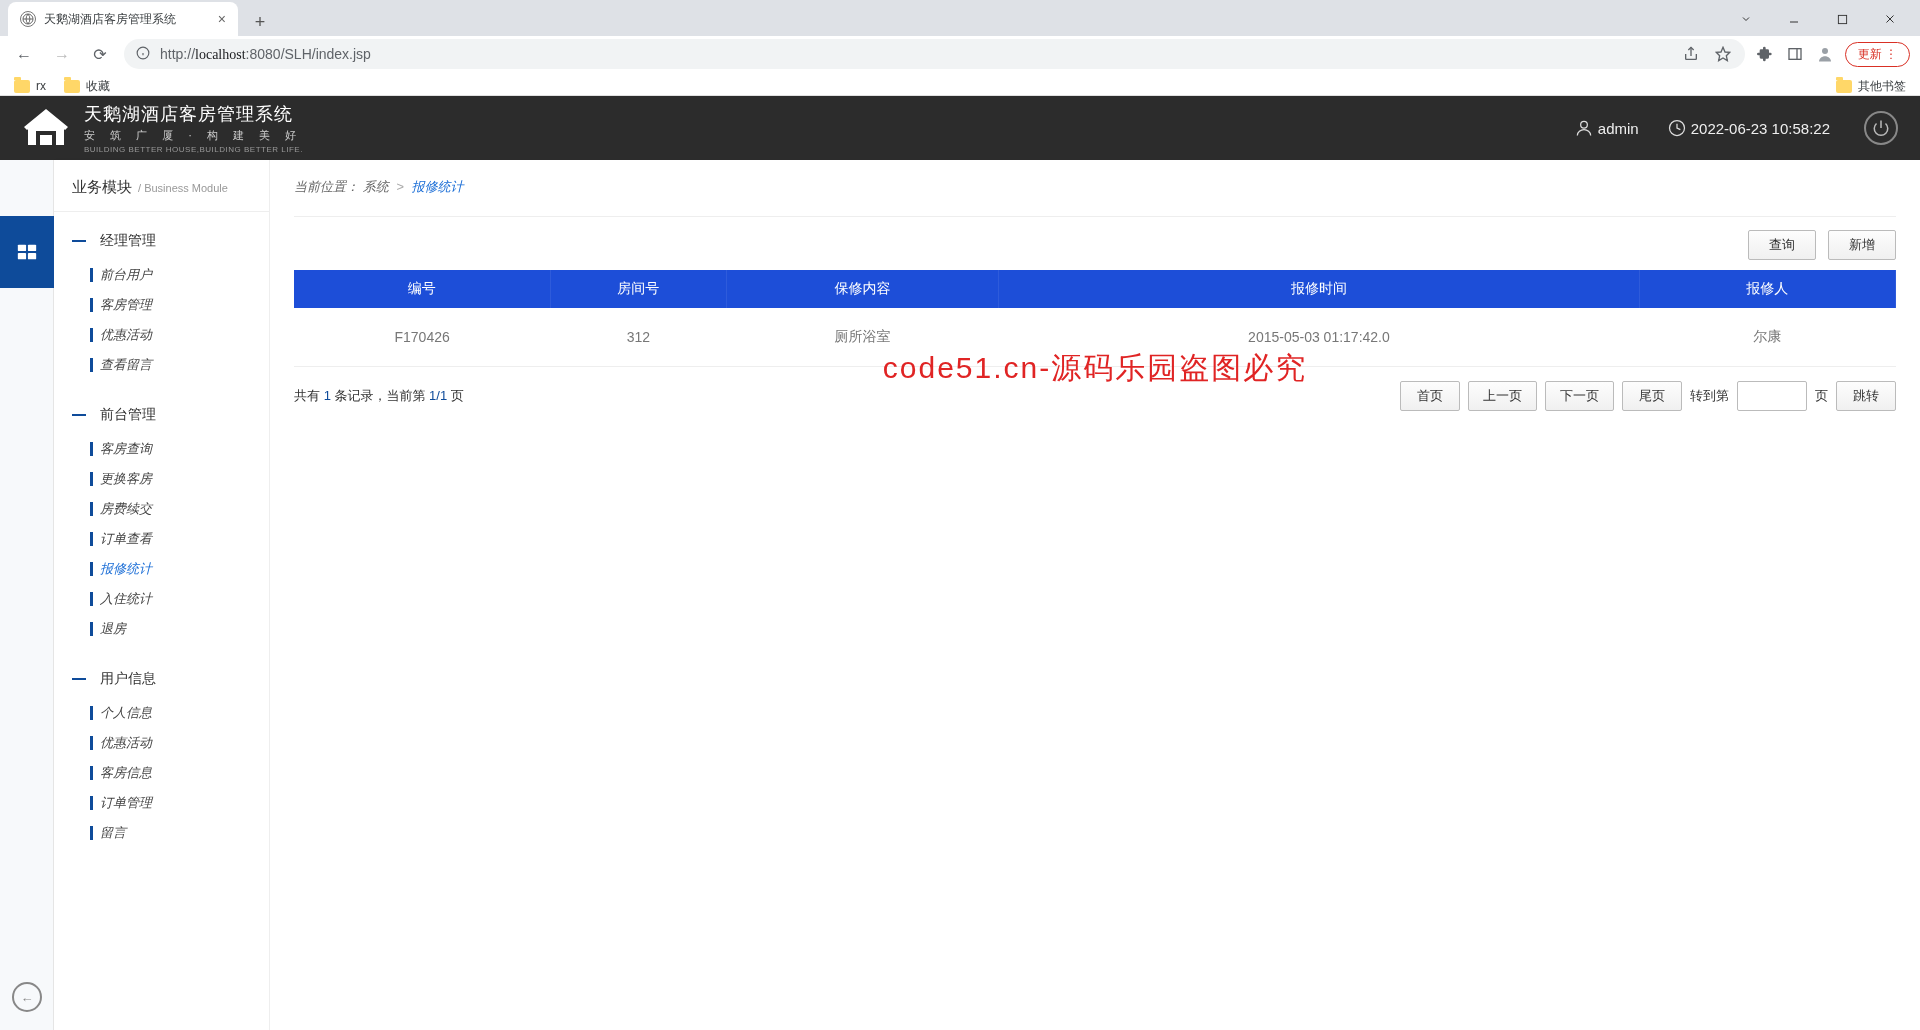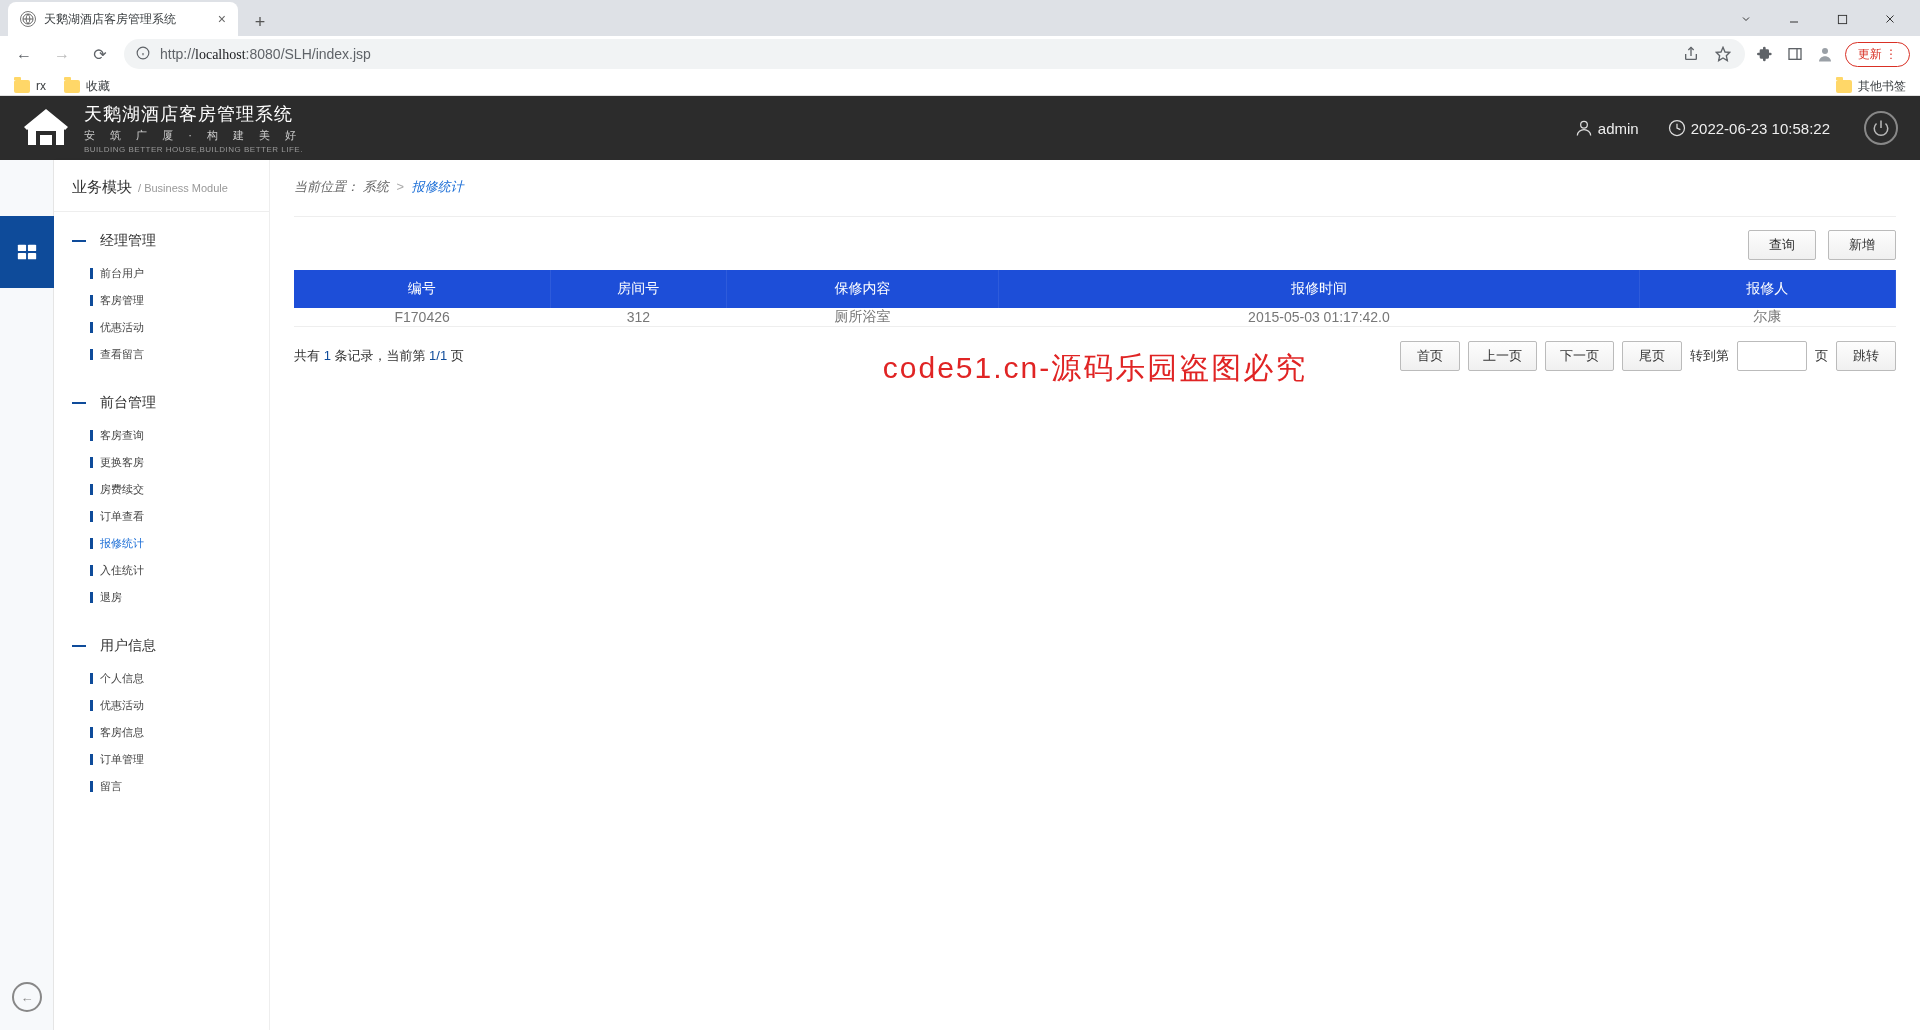--- a/index.html
+++ b/index.html
@@ -50,36 +50,36 @@
 .back-circle { position:absolute; left:12px; bottom:18px; width:30px; height:30px; border:2px solid #888; border-radius:50%; display:flex; align-items:center; justify-content:center; color:#888; }
 
 .sidebar { width:216px; background:#fff; border-right:1px solid #eee; padding:18px 0 0 0; box-shadow: 1px 0 3px rgba(0,0,0,0.03);}
 .side-header { display:flex; align-items:baseline; gap:6px; padding:0 18px 14px; border-bottom:1px solid #eee;}
 .side-header-cn { font-size:15px; color:#333; font-weight:500;}
 .side-header-en { font-size:11px; color:#999; }
 .side-section { padding-top:12px; }
 .side-section-title { display:flex; align-items:center; gap:14px; padding:8px 18px; color:#333; font-size:14px;}
 .dash { width:14px; height:2px; background:#0e4b9a; }
 .side-items { padding:2px 0 6px 0;}
-.side-item { display:flex; align-items:center; gap:12px; padding:6px 0 6px 46px; font-size:11px; color:#444; position:relative;}
+.side-item { display:flex; align-items:center; gap:12px; padding:6px 0 6px 46px; font-size:13px; color:#444; position:relative;font-style:italic;}
 .side-item::before { content:''; position:absolute; left:36px; top:8px; bottom:8px; width:3px; background:#0e4b9a; }
 .side-item.active { color:#1a6dd6; }
 
 
 .content { flex:1; padding:18px 24px; background:#fff; position:relative; }
 .breadcrumb { font-size:13px; color:#666; padding-bottom:20px; border-bottom:1px solid #eee; margin-bottom:13px;font-style:italic;}
 .breadcrumb .sep { margin:0 4px; color:#aaa;}
 .breadcrumb .current { color:#1a6dd6; }
 
 .toolbar { display:flex; justify-content:flex-end; gap:12px; margin-bottom:10px;}
 .btn { min-width:68px; height:30px; background:linear-gradient(#fdfdfd,#f0f0f0); border:1px solid #bbb; border-radius:2px; font-size:13px; color:#333; cursor:pointer; padding:0 18px;}
 
 table.data { width:100%; border-collapse:collapse; }
 table.data thead th { background:#1d4ed8; color:#fff; font-weight:500; font-size:14px; padding:10px 8px; text-align:center; border-right:1px solid rgba(255,255,255,0.08);}
-table.data tbody td { text-align:center; padding:0 8px; color:#777; font-size:14px; border-bottom:1px solid #eee;}
+table.data tbody td { text-align:center; padding:20px 8px; color:#777; font-size:14px; border-bottom:1px solid #eee;}
 
 .pager-row { display:flex; align-items:center; margin-top:14px; font-size:13px; color:#333;}
 .pager-info { }
 .pager-info .hl { color:#0e4b9a; font-weight:500; }
 .pager-controls { margin-left:auto; display:flex; align-items:center; gap:8px;}
 .pager-controls .btn { min-width:60px; padding:0 14px;}
 .page-input { width:70px; height:30px; border:1px solid #bbb; border-radius:2px; padding:0 6px; font-size:13px;}
 
 .watermark { position:absolute; top:188px; left:50%; transform:translateX(-50%); font-size:30px; font-weight:400; color:#e02424; letter-spacing:2px; pointer-events:none; white-space:nowrap;}
 </style>

